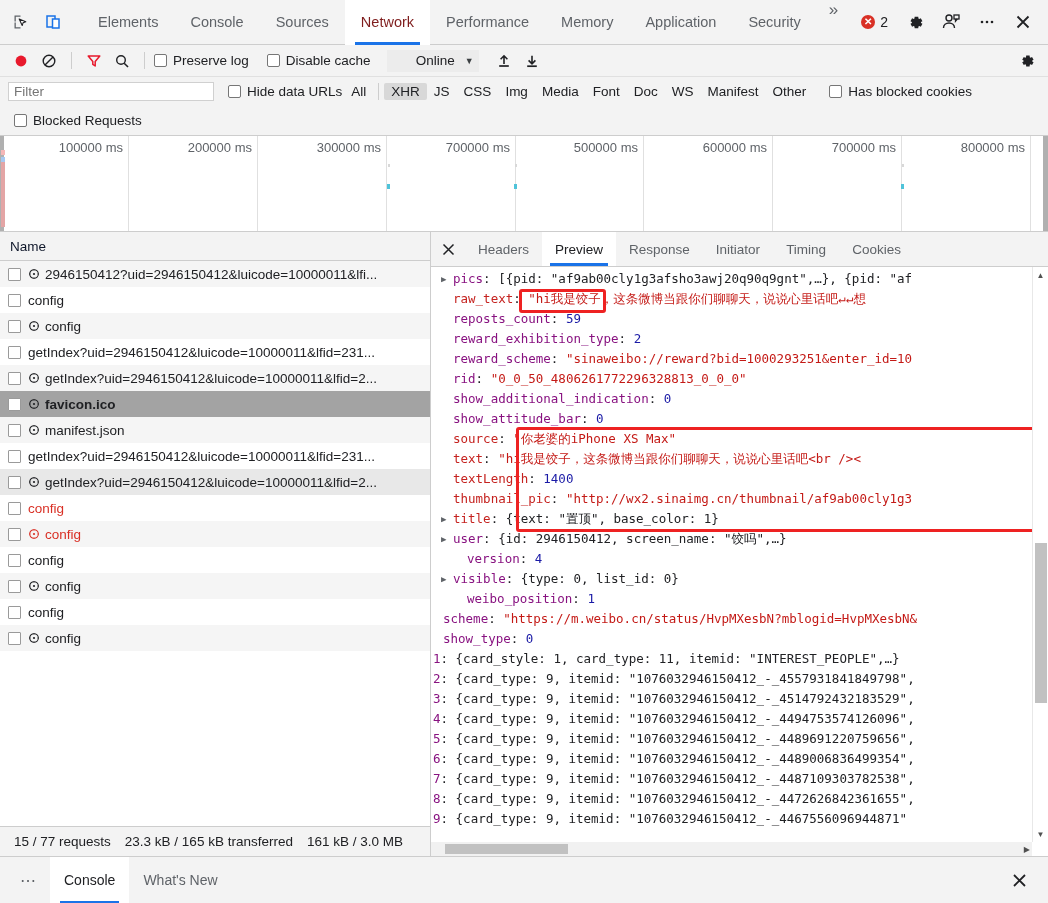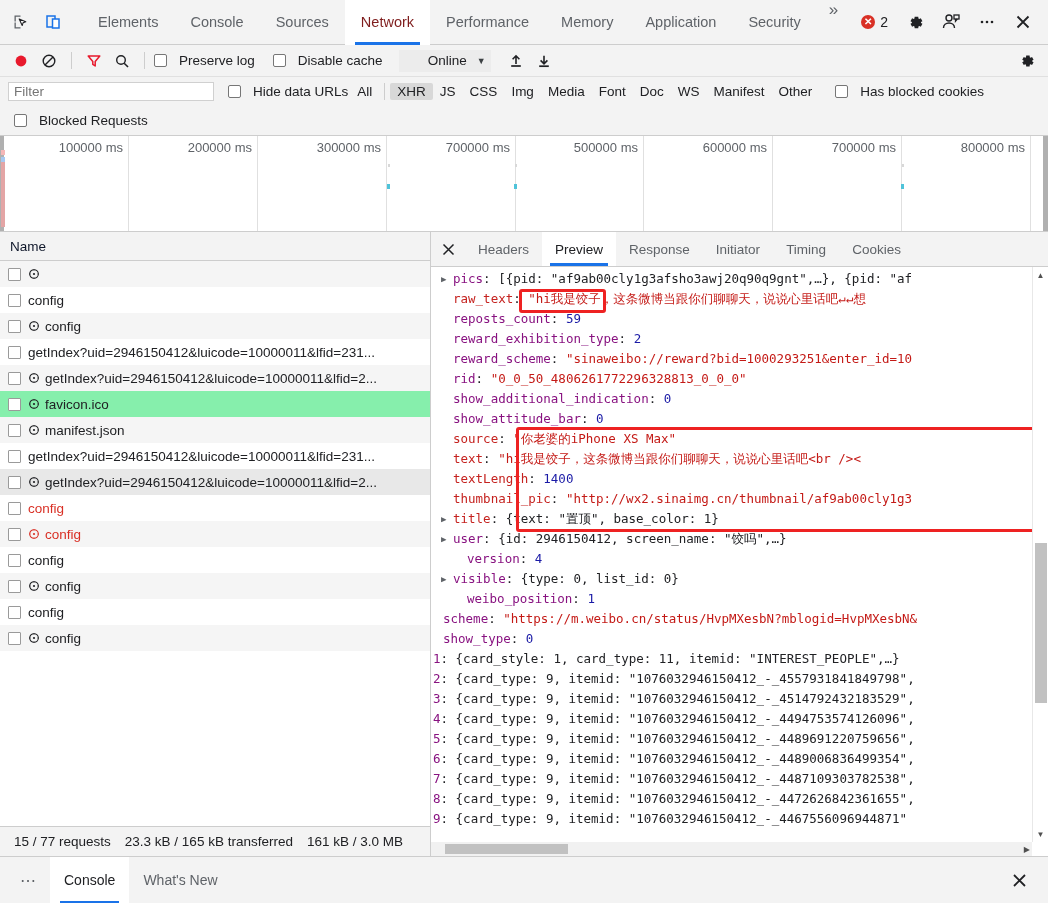--- a/index.html
+++ b/index.html
@@ -46,21 +46,21 @@
   .errnum { font-size: 14px; color: #202124; }
   .iconbtn { width: 34px; height: 34px; display:flex; align-items:center; justify-content:center; cursor:pointer; border-radius:2px; }
 
   
   .nettoolbar {
     height: 32px; min-height:32px; display: flex; align-items: center;
     background: #f3f3f3; border-bottom: 1px solid #e0e0e0; padding: 0 8px; gap: 2px;
   }
   .ntbtn { width: 26px; height:26px; display:flex; align-items:center; justify-content:center; cursor:pointer; border-radius:2px; }
   .vsep { width: 1px; height: 17px; background: #cdcdcd; margin: 0 7px; }
-  .chk { display: inline-flex; align-items: center; gap: 12px; cursor: pointer; font-size: 13.5px; color: #202124; white-space: nowrap; }
+  .chk { display: inline-flex; align-items: center; gap: 6px; cursor: pointer; font-size: 13.5px; color: #202124; white-space: nowrap; }
   .cbox { width: 13px; height: 13px; border: 1px solid #767676; background: #fff; border-radius: 2px; display:inline-block; }
   .selectwrap {
     height: 22px; display:flex; align-items:center; background: #ececec; border:1px solid transparent;
     padding: 0 4px 0 9px; font-size: 13.5px; color:#202124; cursor: pointer; min-width: 92px; justify-content: flex-end; gap:10px;
   }
   .caret { font-size: 9px; color: #3c4043; }
   .spacer { flex: 1; }
 
   
   .filterrow {
@@ -101,21 +101,21 @@
     background:#f3f3f3; border-bottom: 1px solid #cdcdcd;
   }
   .reqlist { flex: 1; overflow: hidden; background:#fff; }
   .reqrow {
     height: 26px; display:flex; align-items:center; padding-left: 8px;
     font-size: 13.5px; color: #202124; white-space: nowrap; cursor: pointer;
     border-bottom: none;
   }
   .reqrow.alt { background: #f5f5f5; }
   .reqrow.sel { background: #e8e8e8; }
-  .reqrow.selblue { background: #86efac; }
+  .reqrow.selblue { background: #a3a3a3; font-weight: bold; }
   .reqrow.err { color: #d93025; }
   .rowcb { width: 13px; height: 13px; border: 1px solid #9a9a9a; background:#fff; margin-right: 7px; flex: none; border-radius: 1px; }
   .rowicon { margin-right: 5px; display:inline-flex; flex:none; }
   .rowlabel { overflow: hidden; text-overflow: ellipsis; }
   .statusbar {
     height: 30px; min-height:30px; display:flex; align-items:center; gap: 14px;
     padding-left: 14px; font-size: 13.5px; color: #202124;
     background:#f3f3f3; border-top: 1px solid #cdcdcd;
   }
 
@@ -389,20 +389,21 @@
       <div class="reqlist" id="reqlist">
           <div class="reqrow alt">
             <span class="rowcb"></span>
             <span class="rowicon">
               <svg width="12" height="12" viewBox="0 0 12 12">
                 <circle cx="6" cy="6" r="4.3" fill="none" stroke="currentColor" stroke-width="1.1"></circle>
                 <circle cx="6" cy="6" r="1.1" fill="currentColor"></circle>
                 <path d="M6 1.3v1M6 9.7v1M1.3 6h1M9.7 6h1" stroke="currentColor" stroke-width="1"></path>
               </svg>
             </span>
+            <span class="rowlabel">2946150412?uid=2946150412&amp;luicode=10000011&amp;lfi...</span>
           </div>
           <div class="reqrow">
             <span class="rowcb"></span>
             <span class="rowlabel">config</span>
           </div>
           <div class="reqrow alt">
             <span class="rowcb"></span>
             <span class="rowicon">
               <svg width="12" height="12" viewBox="0 0 12 12">
                 <circle cx="6" cy="6" r="4.3" fill="none" stroke="currentColor" stroke-width="1.1"></circle>

